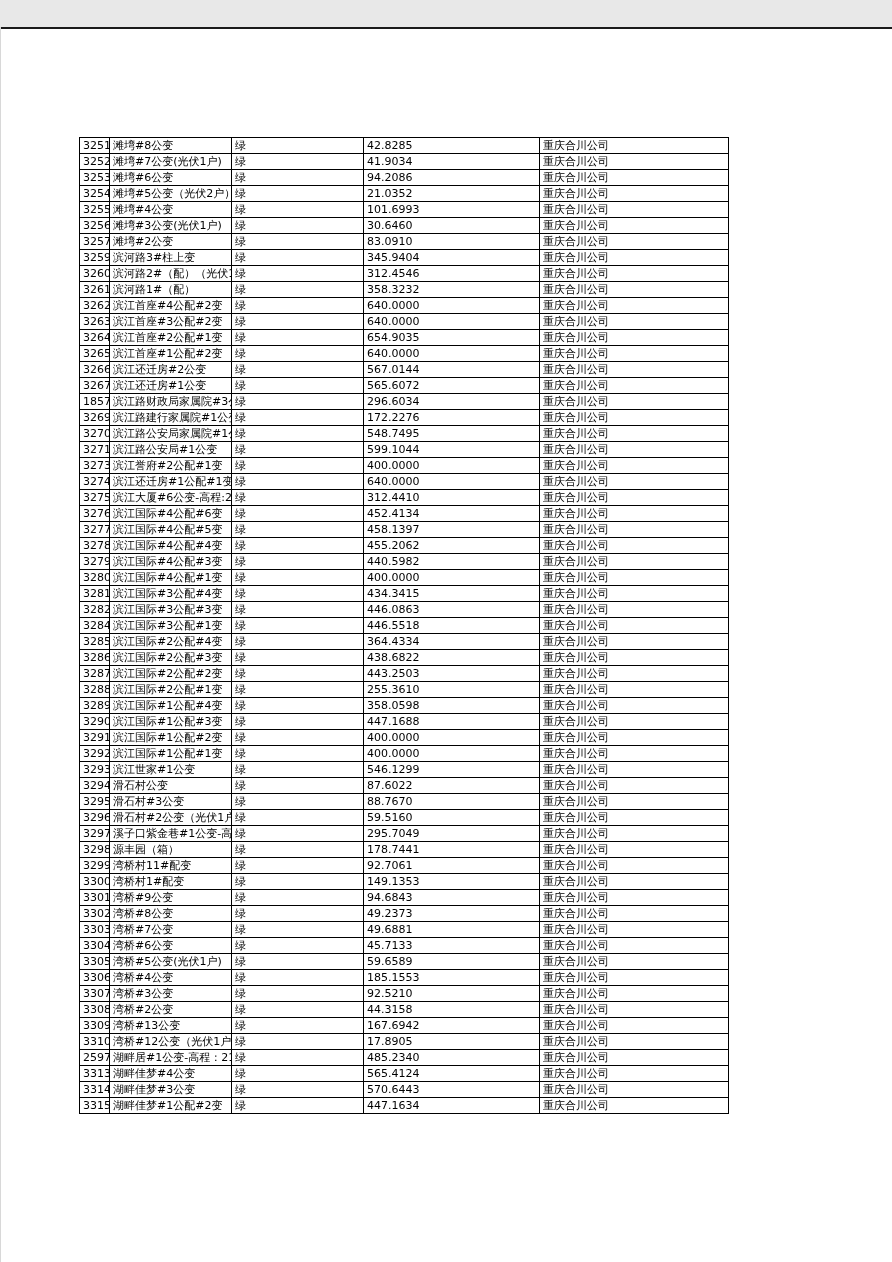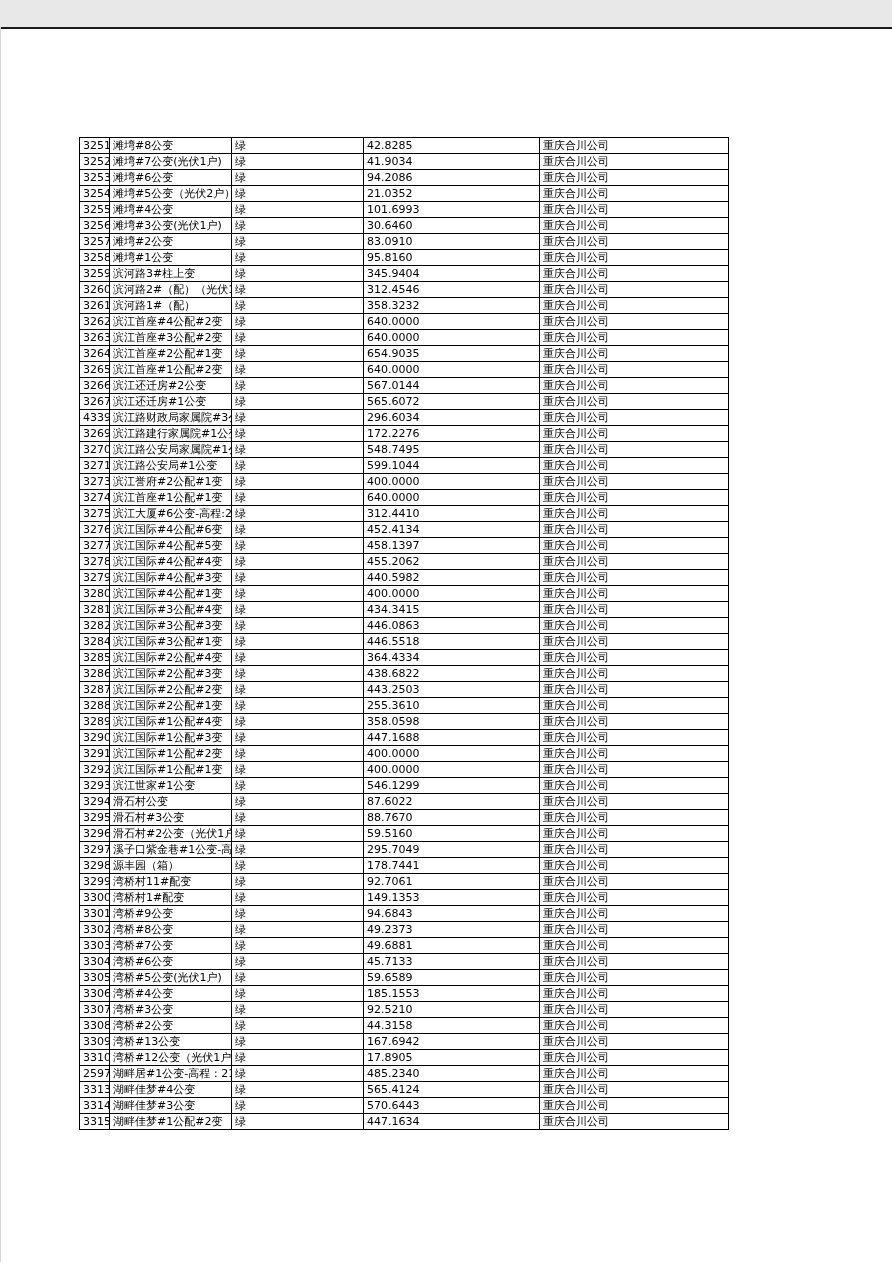--- a/index.html
+++ b/index.html
@@ -125,27 +125,20 @@
           <td class="col4">重庆合川公司</td>
         </tr>
         <tr>
           <td class="col0">3257</td>
           <td class="col1">滩塆#2公变</td>
           <td class="col2">绿</td>
           <td class="col3">83.0910</td>
           <td class="col4">重庆合川公司</td>
         </tr>
         <tr>
-          <td class="col0">3258</td>
-          <td class="col1">滩塆#1公变</td>
-          <td class="col2">绿</td>
-          <td class="col3">95.8160</td>
-          <td class="col4">重庆合川公司</td>
-        </tr>
-        <tr>
           <td class="col0">3259</td>
           <td class="col1">滨河路3#柱上变</td>
           <td class="col2">绿</td>
           <td class="col3">345.9404</td>
           <td class="col4">重庆合川公司</td>
         </tr>
         <tr>
           <td class="col0">3260</td>
           <td class="col1">滨河路2#（配）（光伏1户）</td>
           <td class="col2">绿</td>
@@ -195,21 +188,21 @@
           <td class="col4">重庆合川公司</td>
         </tr>
         <tr>
           <td class="col0">3267</td>
           <td class="col1">滨江还迁房#1公变</td>
           <td class="col2">绿</td>
           <td class="col3">565.6072</td>
           <td class="col4">重庆合川公司</td>
         </tr>
         <tr>
-          <td class="col0">4339</td>
+          <td class="col0">1857</td>
           <td class="col1">滨江路财政局家属院#3公变</td>
           <td class="col2">绿</td>
           <td class="col3">296.6034</td>
           <td class="col4">重庆合川公司</td>
         </tr>
         <tr>
           <td class="col0">3269</td>
           <td class="col1">滨江路建行家属院#1公变</td>
           <td class="col2">绿</td>
           <td class="col3">172.2276</td>
@@ -231,21 +224,21 @@
         </tr>
         <tr>
           <td class="col0">3273</td>
           <td class="col1">滨江誉府#2公配#1变</td>
           <td class="col2">绿</td>
           <td class="col3">400.0000</td>
           <td class="col4">重庆合川公司</td>
         </tr>
         <tr>
           <td class="col0">3274</td>
-          <td class="col1">滨江首座#1公配#1变</td>
+          <td class="col1">滨江还迁房#1公配#1变</td>
           <td class="col2">绿</td>
           <td class="col3">640.0000</td>
           <td class="col4">重庆合川公司</td>
         </tr>
         <tr>
           <td class="col0">3275</td>
           <td class="col1">滨江大厦#6公变-高程:212</td>
           <td class="col2">绿</td>
           <td class="col3">312.4410</td>
           <td class="col4">重庆合川公司</td>

